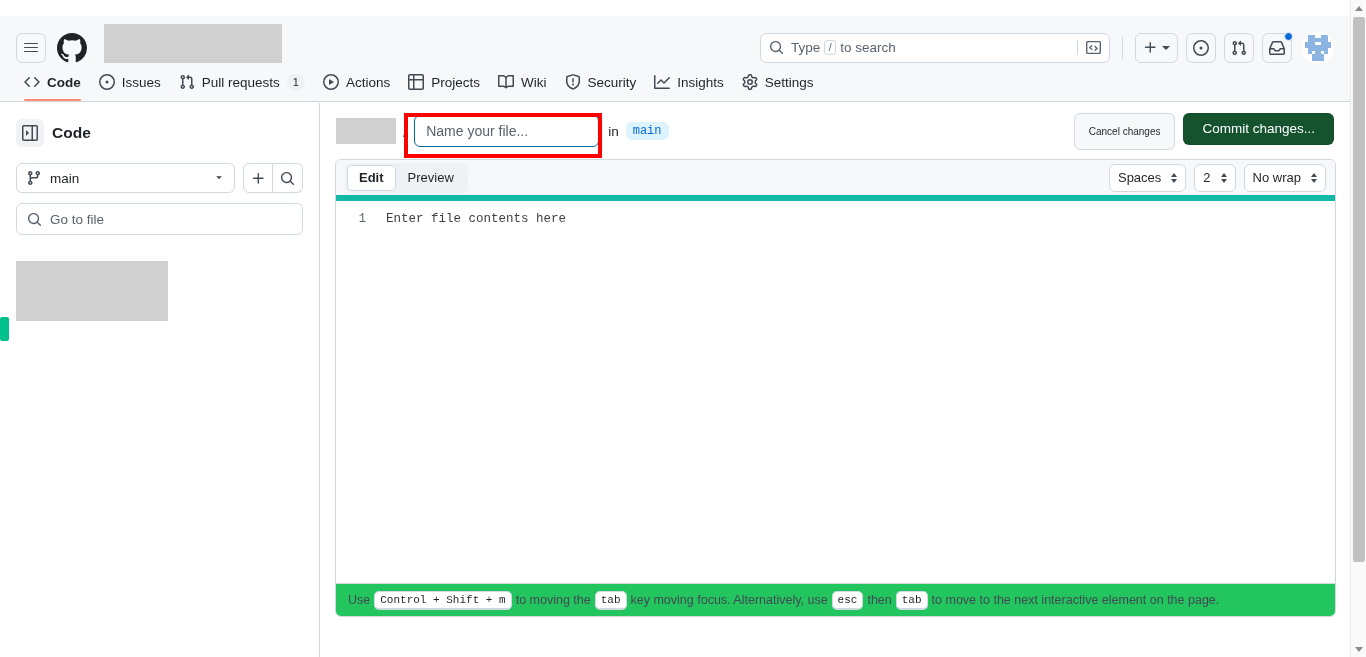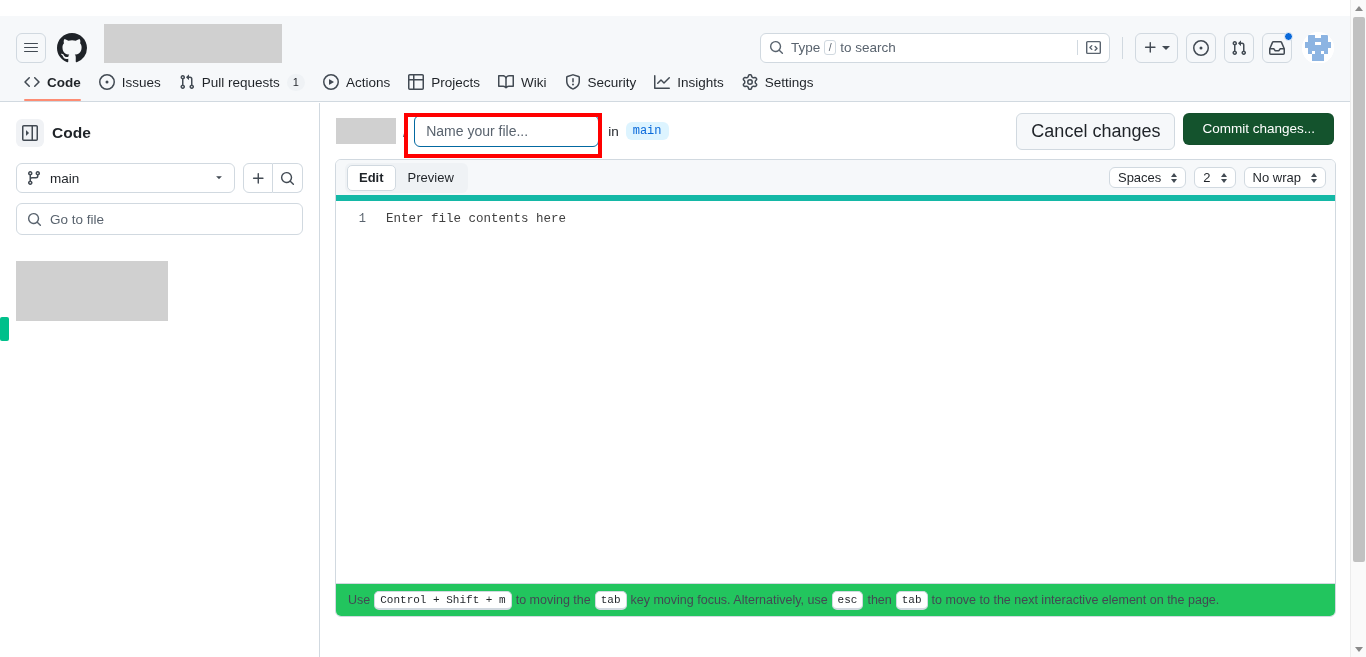--- a/index.html
+++ b/index.html
@@ -208,21 +208,21 @@
     background: #ddf4ff; color: #0969da;
     border-radius: 6px; font-size: 12px;
     font-family: "Liberation Mono", monospace;
     padding: 2px 7px;
   }
   .fh-actions { margin-left: auto; display: flex; gap: 8px; }
   .btn-cancel {
     height: 37px; padding: 0 14px;
     border: 1px solid #d1d9e0; border-radius: 6px;
     background: #f6f8fa; color: #1f2328;
-    font-size: 18px; font-weight: 500;
+    font-size: 10px; font-weight: 500;
     font-family: "Liberation Sans", sans-serif;
     cursor: pointer;
   }
   .btn-commit {
     height: 32px; padding: 0 18px;
     border: 1px solid rgba(31,35,40,0.08); border-radius: 6px;
     background: #14532d; color: #ffffff;
     font-size: 13.5px; font-weight: 500;
     font-family: "Liberation Sans", sans-serif;
     cursor: default;
@@ -265,21 +265,21 @@
     font-size: 13px; color: #1f2328;
     border-radius: 5px; cursor: pointer;
     border: 1px solid transparent;
   }
   .seg-item.active {
     background: #ffffff; font-weight: 600;
     border: 1px solid #d1d9e0;
   }
   .tb-right { margin-left: auto; display: flex; gap: 8px; }
   .mini-select {
-    height: 21px;
+    height: 28px;
     border: 1px solid #d1d9e0; border-radius: 6px;
     background: #ffffff;
     display: flex; align-items: center;
     padding: 0 8px; gap: 10px;
     font-size: 13px; color: #1f2328;
     cursor: pointer;
   }
   .updown { display: flex; flex-direction: column; gap: 2px; }
   .updown i {
     display: block; width: 0; height: 0;

